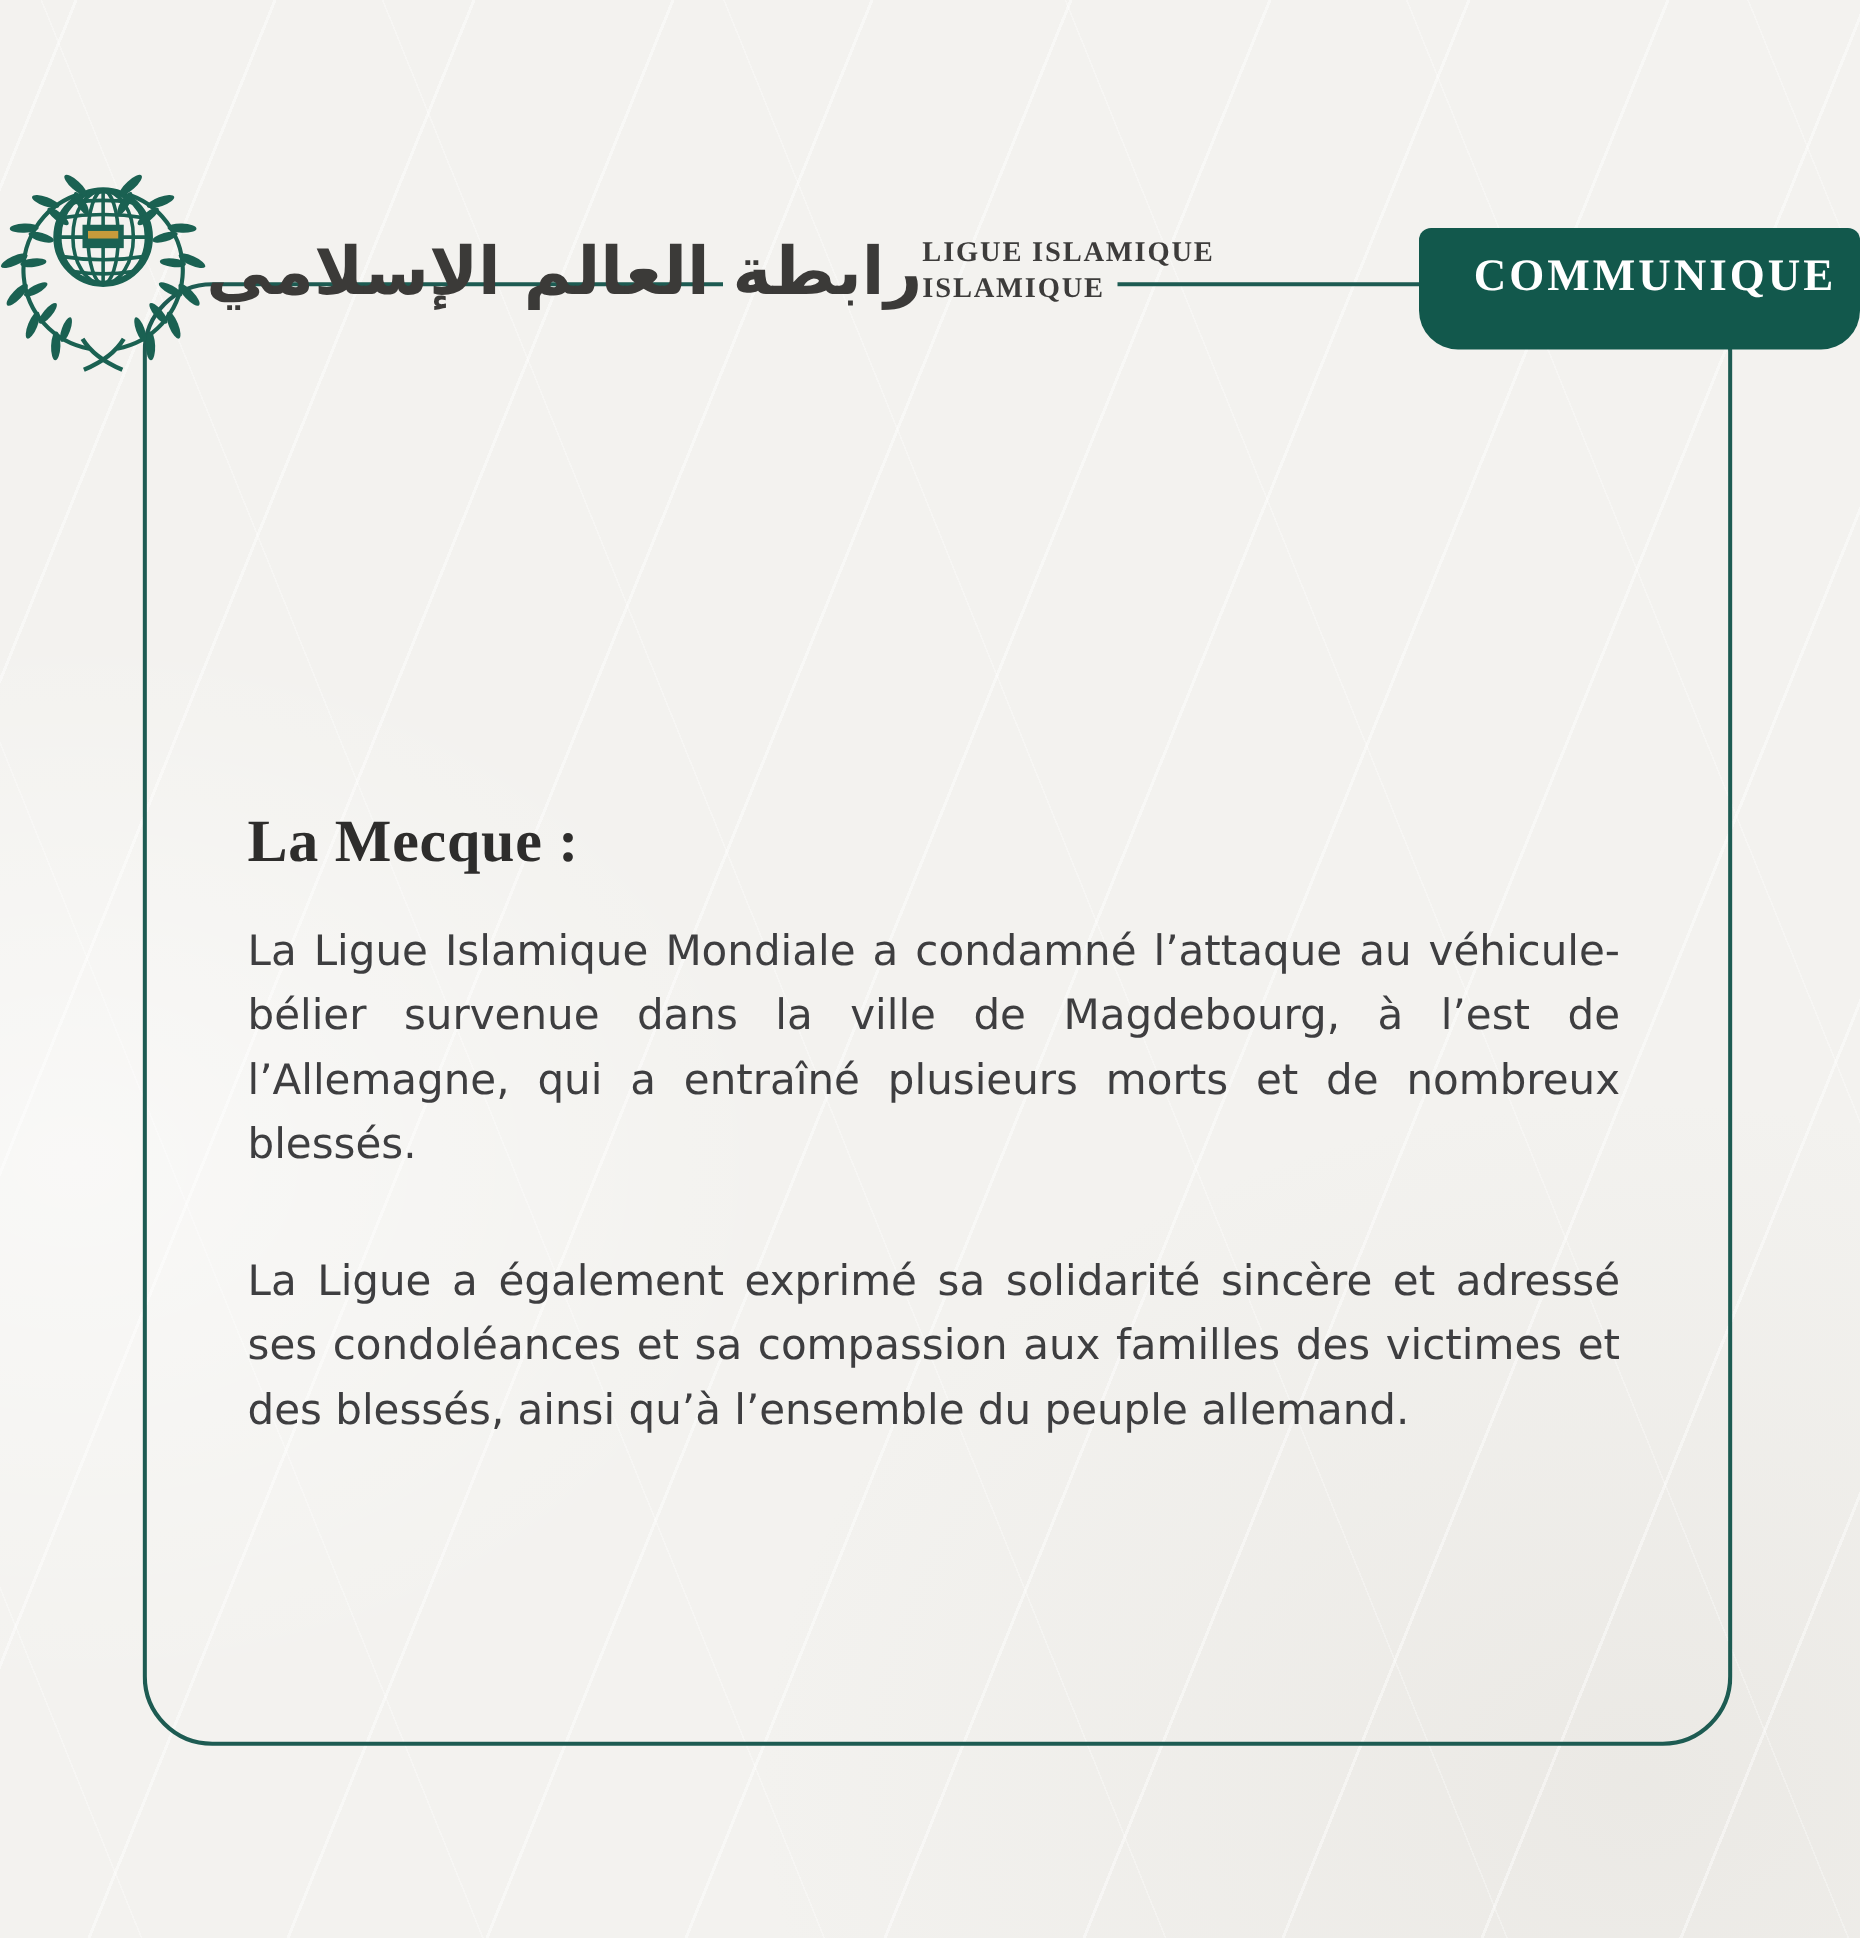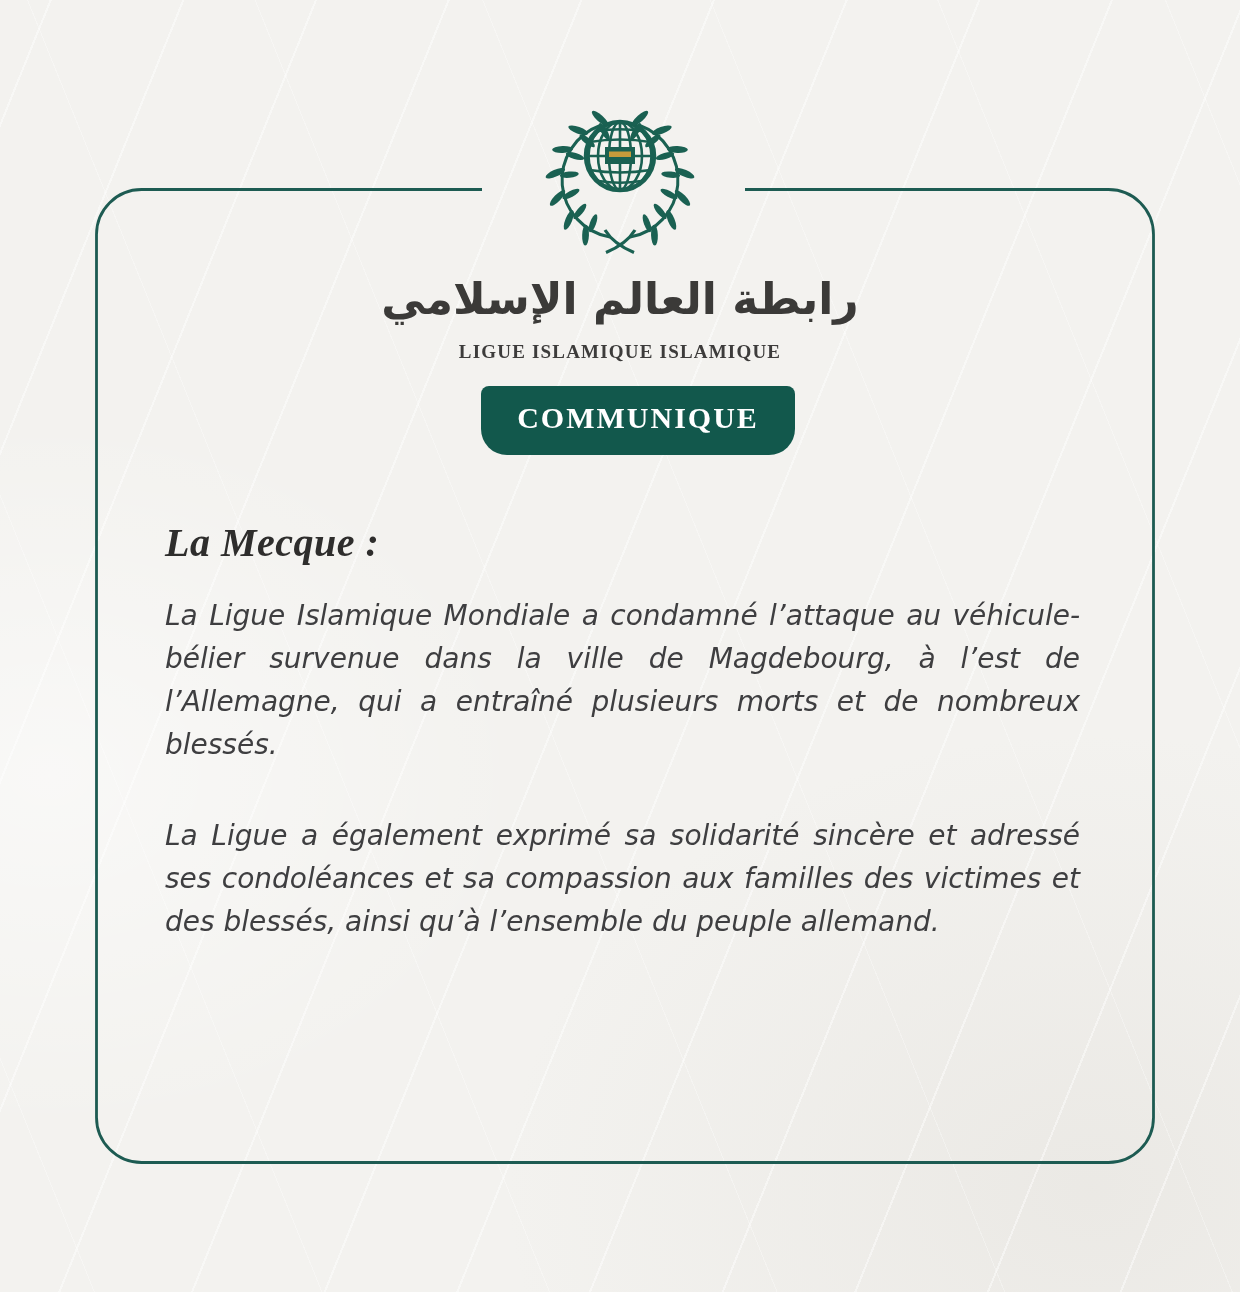--- a/index.html
+++ b/index.html
@@ -21,21 +21,21 @@
       repeating-linear-gradient(68deg, rgba(255,255,255,0.0) 0 87px, rgba(255,255,255,0.30) 87px 88px, rgba(255,255,255,0.0) 88px 211px),
       radial-gradient(900px 700px at 88% 92%, rgba(216,212,205,0.30), rgba(216,212,205,0) 65%),
       radial-gradient(800px 600px at 4% 60%, rgba(255,255,255,0.5), rgba(255,255,255,0) 60%);
   }
   .card-border{
     position:absolute;left:95px;top:188px;
     width:1060px;height:976px;
   }
   .header{
     position:absolute;left:0;top:106px;width:1240px;
-    display:flex;flex-direction:column;align-items:center;
+    display:flex;align-items:center;
     z-index:2;
   }
   .wreath{display:block;}
   .arabic{
     font-family:"DejaVu Sans",sans-serif;
     font-weight:700;
     font-size:44px;
     line-height:82px;
     height:82px;
     color:#3b3a38;
@@ -49,36 +49,35 @@
     font-size:19px;
     letter-spacing:1.2px;
     color:#3d3c3b;
     line-height:24px;
   }
   .badge{
     margin-top:22px;
     background:#12584c;
     color:#ffffff;
     border-radius:8px 8px 26px 26px;
-    padding:15px 36px 20px;
+    padding:15px 36px 32px;
     min-width:196px;
     text-align:center;
     margin-left:36px;
   }
   .badge-label{
     font-family:"Liberation Serif",serif;
     font-weight:700;
     font-size:30px;
     letter-spacing:2px;
     line-height:34px;
   }
   .content{
-    position:absolute;left:165px;top:519px;width:915px;
+    position:absolute;left:165px;top:537px;width:915px;
     z-index:2;
-    font-style:italic;
   }
   .content h1{
     font-family:"Liberation Serif",serif;
     font-weight:700;
     font-size:40px;
     line-height:48px;
     color:#2e2d2c;
     margin:0 0 27px 0;
     letter-spacing:0.5px;
   }

